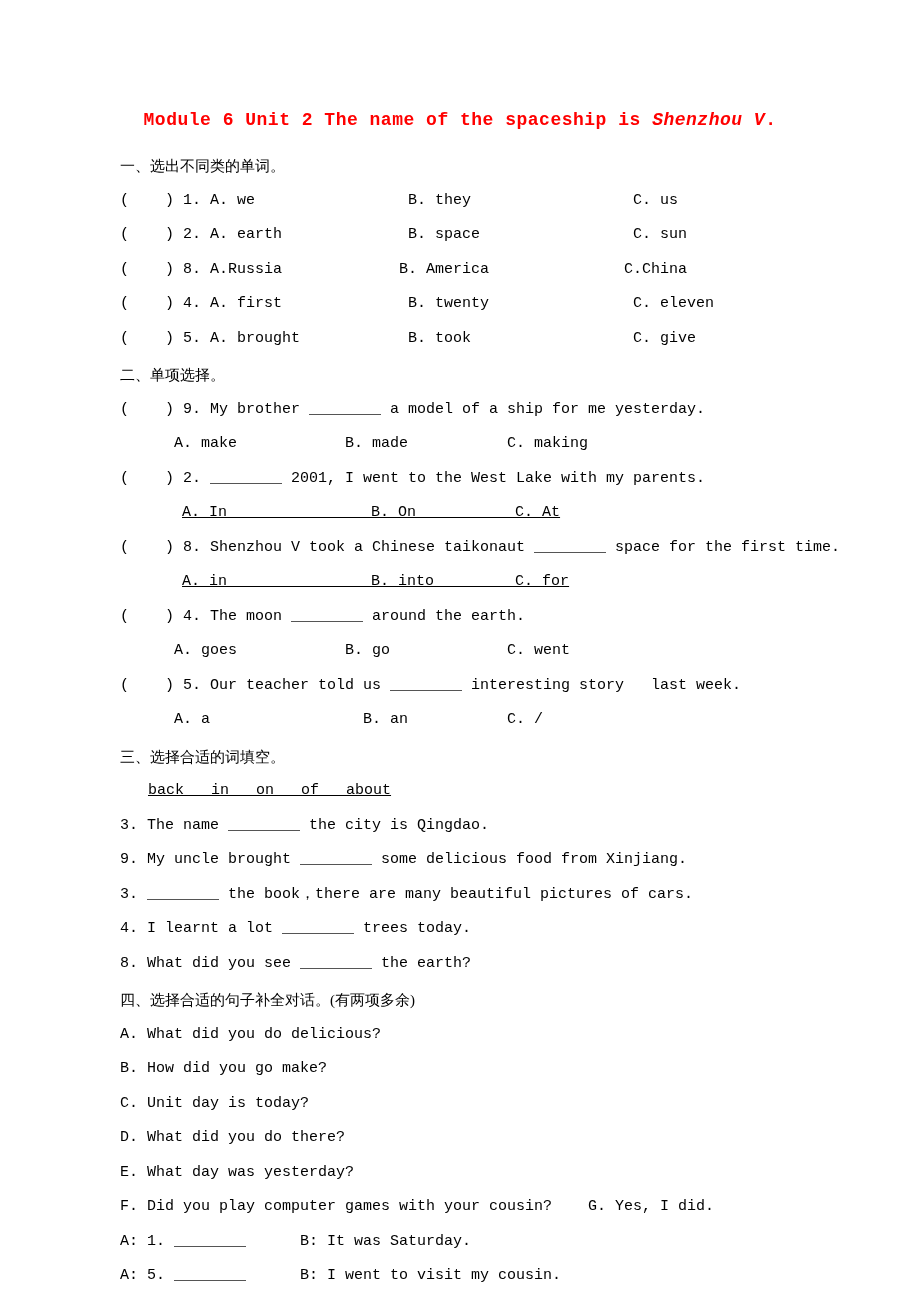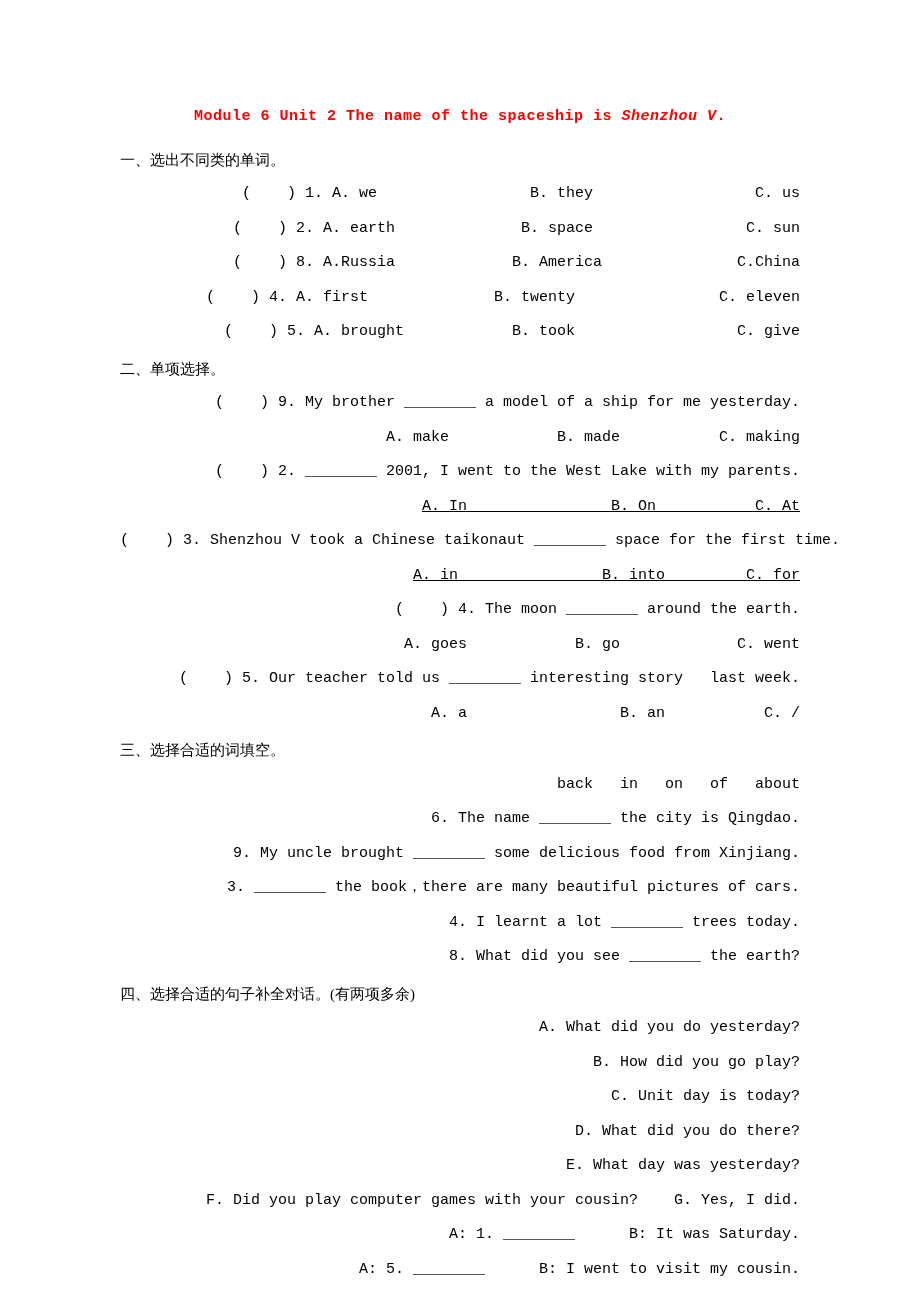--- a/index.html
+++ b/index.html
@@ -9,48 +9,48 @@
       background: #fff;
       color: #000;
       margin: 0;
       padding: 100px 120px 80px 120px;
       width: 920px;
       box-sizing: border-box;
     }
     .title {
       color: #ff0000;
       font-family: "Courier New", "SimSun", monospace;
-      font-size: 15px;
+      font-size: 18px;
       font-weight: bold;
       text-align: center;
       margin-bottom: 8px;
       letter-spacing: 0.5px;
     }
     .title .italic {
       font-style: italic;
     }
     .section-header {
       margin-top: 2px;
     }
     .question {
       white-space: pre;
     }
     .mono {
       font-family: "Courier New", monospace;
-      text-align: right;
     }
     .sub {
       padding-left: 54px;
     }
     .sub2 {
       padding-left: 62px;
       text-decoration: underline;
     }
     .word-bank {
       padding-left: 28px;
+      text-decoration: underline;
     }
     .dialog-opt {
       margin: 0;
     }
   </style>
 </head>
 <body>
 
 <div class="title">
   <span>Module 6 Unit 2 The name of the spaceship is </span><span class="italic">Shenzhou V</span><span>.</span>
@@ -61,36 +61,36 @@
 <div class="question mono">(    ) 2. A. earth              B. space                 C. sun</div>
 <div class="question mono">(    ) 8. A.Russia             B. America               C.China</div>
 <div class="question mono">(    ) 4. A. first              B. twenty                C. eleven</div>
 <div class="question mono">(    ) 5. A. brought            B. took                  C. give</div>
 
 <div class="section-header">二、单项选择。</div>
 <div class="question mono">(    ) 9. My brother ________ a model of a ship for me yesterday.</div>
 <div class="question mono sub">A. make            B. made           C. making</div>
 <div class="question mono">(    ) 2. ________ 2001, I went to the West Lake with my parents.</div>
 <div class="question mono sub2">A. In                B. On           C. At</div>
-<div class="question mono">(    ) 3. Shenzhou V took a Chinese taikonaut ________ space for the first time.</div>
+<div class="question mono">(    ) 8. Shenzhou V took a Chinese taikonaut ________ space for the first time.</div>
 <div class="question mono sub2">A. in                B. into         C. for</div>
 <div class="question mono">(    ) 4. The moon ________ around the earth.</div>
 <div class="question mono sub">A. goes            B. go             C. went</div>
 <div class="question mono">(    ) 5. Our teacher told us ________ interesting story   last week.</div>
 <div class="question mono sub">A. a                 B. an           C. /</div>
 
 <div class="section-header">三、选择合适的词填空。</div>
 <div class="question mono word-bank">back   in   on   of   about</div>
-<div class="question mono">6. The name ________ the city is Qingdao.</div>
+<div class="question mono">3. The name ________ the city is Qingdao.</div>
 <div class="question mono">9. My uncle brought ________ some delicious food from Xinjiang.</div>
 <div class="question mono">3. ________ the book，there are many beautiful pictures of cars.</div>
 <div class="question mono">4. I learnt a lot ________ trees today.</div>
 <div class="question mono">8. What did you see ________ the earth?</div>
 
 <div class="section-header">四、选择合适的句子补全对话。(有两项多余)</div>
-<div class="question mono dialog-opt">A. What did you do yesterday?</div>
-<div class="question mono dialog-opt">B. How did you go play?</div>
+<div class="question mono dialog-opt">A. What did you do delicious?</div>
+<div class="question mono dialog-opt">B. How did you go make?</div>
 <div class="question mono dialog-opt">C. Unit day is today?</div>
 <div class="question mono dialog-opt">D. What did you do there?</div>
 <div class="question mono dialog-opt">E. What day was yesterday?</div>
 <div class="question mono dialog-opt">F. Did you play computer games with your cousin?    G. Yes, I did.</div>
 <div class="question mono">A: 1. ________      B: It was Saturday.</div>
 <div class="question mono">A: 5. ________      B: I went to visit my cousin.</div>
 
 </body></html>

